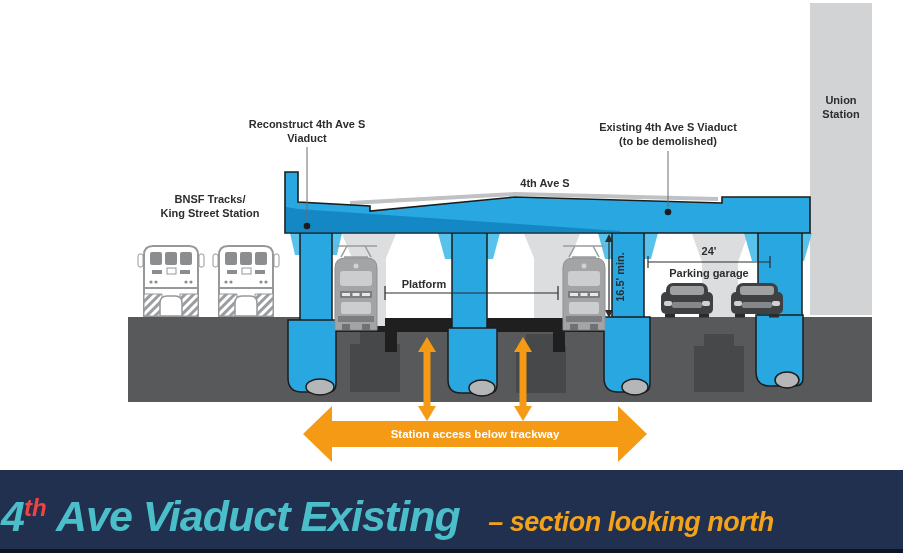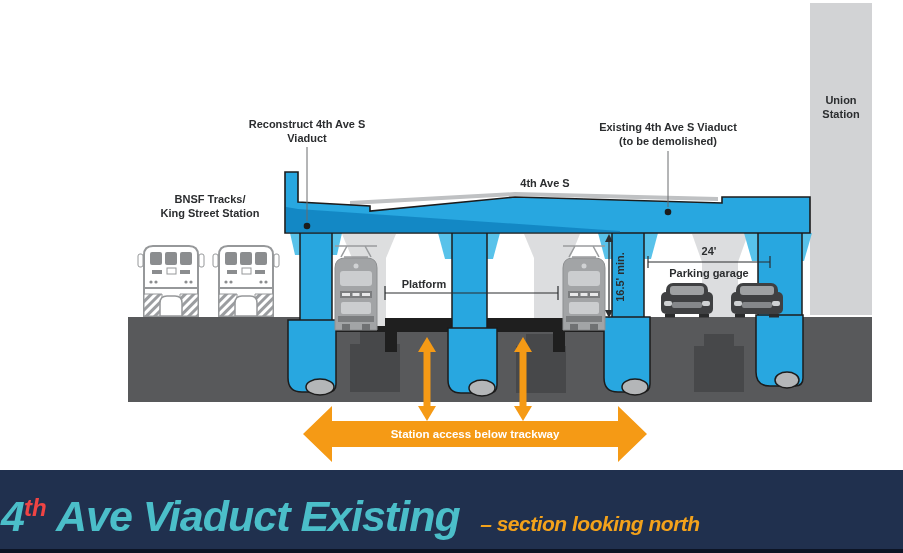--- a/index.html
+++ b/index.html
@@ -6,21 +6,21 @@
   #stage{position:relative;width:903px;height:553px;overflow:hidden;background:#fff;
          font-family:"Liberation Sans",sans-serif;text-decoration:underline;}
   svg text{font-family:"Liberation Sans",sans-serif;font-size:11px;font-weight:600;fill:#2b2d2f;}
   svg text.rot{font-size:11px;}
   svg text.arrow-label{fill:#ffffff;font-size:11.5px;font-weight:bold;}
   .titlebar{position:absolute;left:0;top:470px;width:903px;height:83px;background:#20304e;}
   .titlebar .strip{position:absolute;left:0;bottom:0;width:100%;height:4px;background:#0c1425;}
   .title-line{position:absolute;left:1px;bottom:12px;white-space:nowrap;font-style:italic;font-weight:bold;}
   .t-main{font-size:43px;color:#4bbec9;letter-spacing:-1px;}
   .t-sup{font-size:24px;color:#ef4444;position:relative;top:-15px;letter-spacing:0;}
-  .t-sub{font-size:21px;color:#f3a21b;margin-left:16px;letter-spacing:-0.5px;}
+  .t-sub{font-size:27px;color:#f3a21b;margin-left:24px;letter-spacing:-0.5px;}
 </style>
 </head>
 <body>
 
 <div id="stage">
 
   <svg width="903" height="470" viewBox="0 0 903 470">
     <defs>
       <pattern id="hatch" width="6" height="6" patternUnits="userSpaceOnUse" patternTransform="rotate(45)">
         <rect width="6" height="6" fill="#ffffff"></rect>

